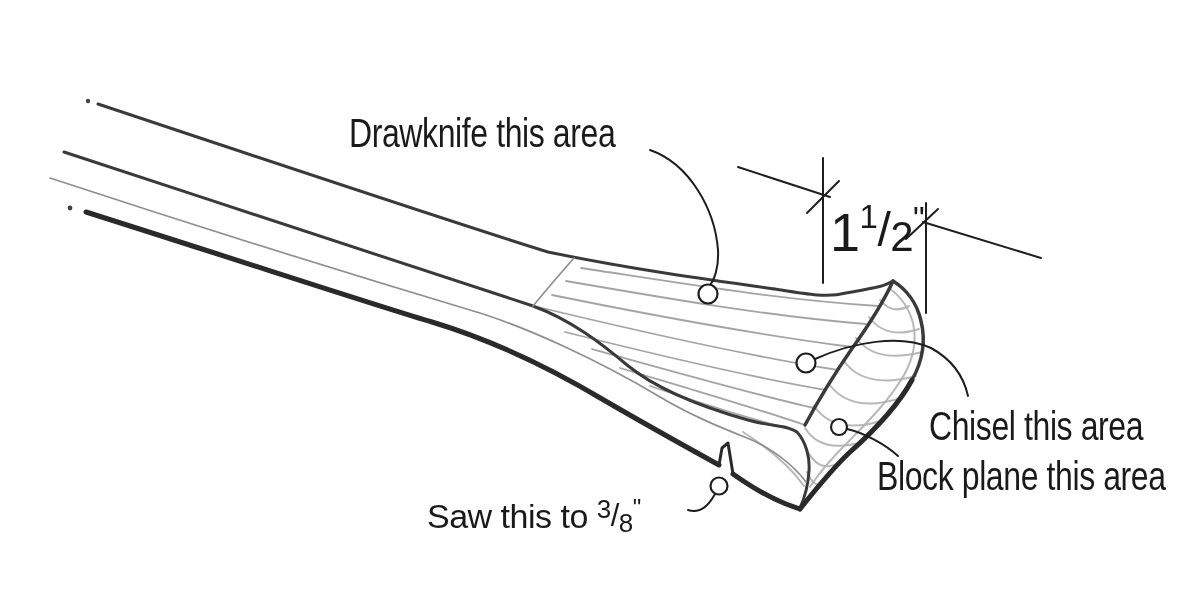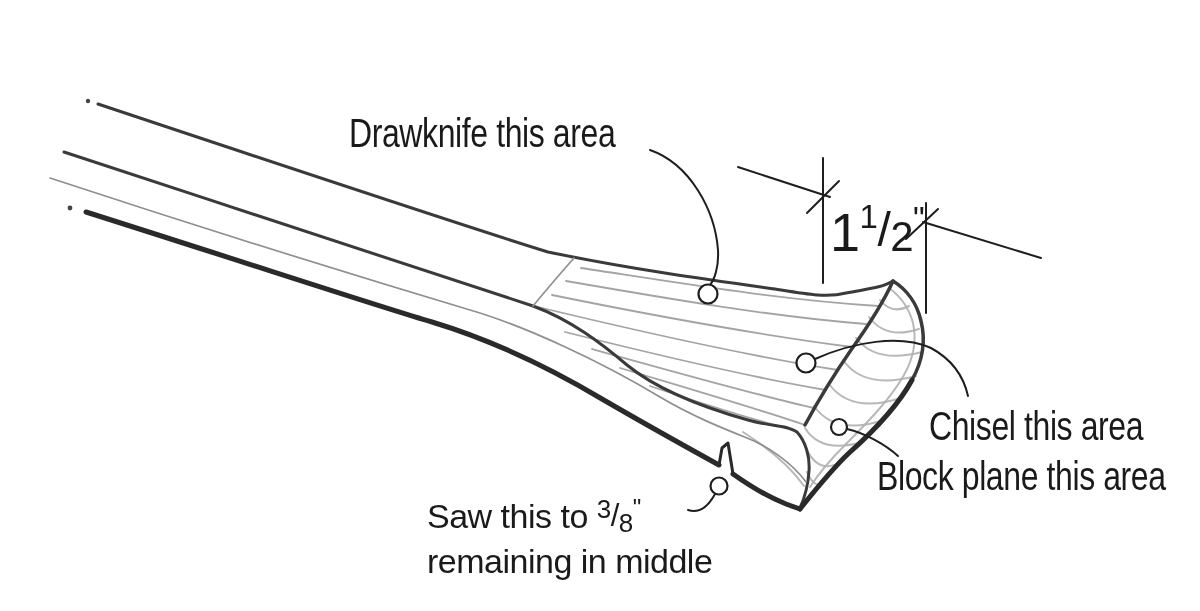--- a/index.html
+++ b/index.html
@@ -123,20 +123,19 @@
 
   <div class="label" id="lbl-drawknife">Drawknife this area</div>
 
   <div class="label" id="lbl-chisel">Chisel this area</div>
 
   <div class="label" id="lbl-blockplane">Block plane this area</div>
 
   <div class="saw-note">
     <span><span>Saw this to </span><span class="frac-num">3</span><span class="frac-slash">/</span><span class="frac-den">8</span><span class="frac-unit">"</span></span>
     <br>
-    <span>remaining in middle</span>
   </div>
 
   <div class="dim-label">
     <span class="dim-whole">1</span><span class="dim-num">1</span><span class="dim-slash">/</span><span class="dim-den">2</span><span class="dim-unit">"</span>
   </div>
 
 </div>
 
 </body></html>

